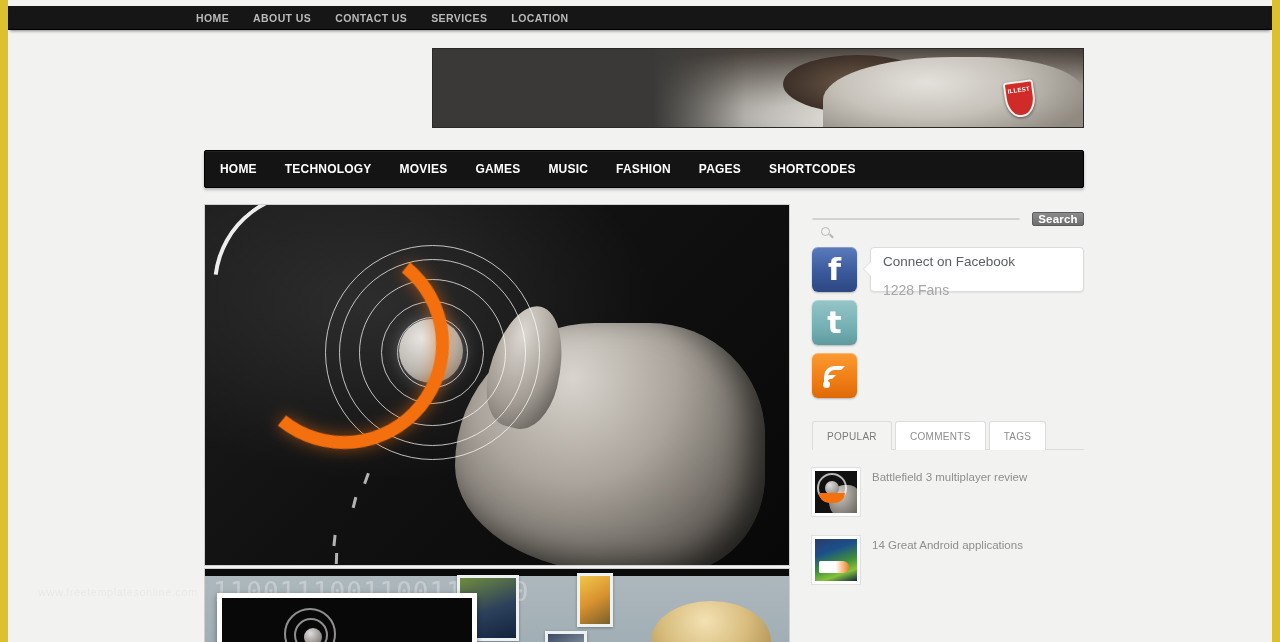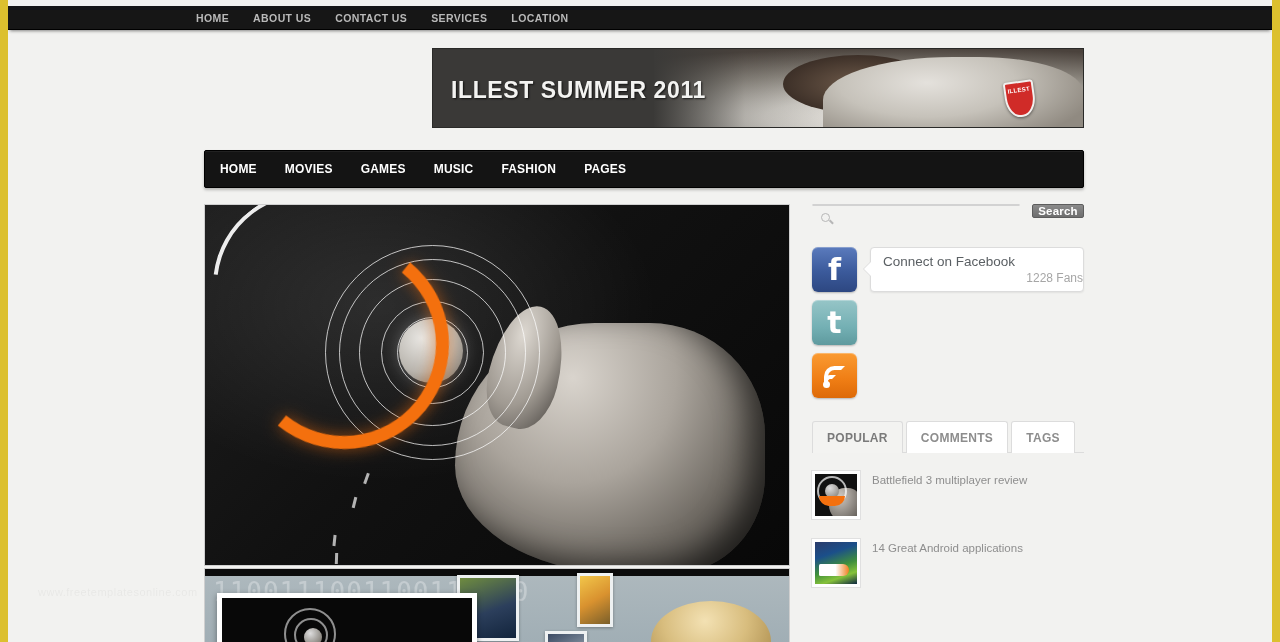--- a/index.html
+++ b/index.html
@@ -336,21 +336,21 @@
     pointer-events: none;
   }
 
   
   .col-side {
     position: absolute;
     left: 608px; top: 0;
     width: 272px;
   }
   .searchrow {
-    display: flex; align-items: flex-start;
+    display: flex; align-items: center;
     height: 30px;
     gap: 12px;
   }
   .searchbox {
     position: relative;
     flex: 1;
     background: #fff;
     border: 1px solid #d2d2d2;
     border-radius: 2px;
     box-shadow: inset 0 1px 2px rgba(0,0,0,.06);
@@ -442,21 +442,21 @@
     content: "";
     position: absolute;
     left: -7px; top: 14px;
     width: 0; height: 0;
     border-top: 7px solid transparent;
     border-bottom: 7px solid transparent;
     border-right: 7px solid #fff;
     filter: drop-shadow(-1px 0 0 #dcdcdc);
   }
   .social-title { font-size: 13.5px; color: #5a5f63; }
-  .social-sub { font-size: 12px; color: #a6a6a6; margin-top: 2px; text-align: right; }
+  .social-sub { font-size: 14px; color: #a6a6a6; margin-top: 13px; }
 
   .fb { background: linear-gradient(180deg, #5b7bbd 0%, #3b5a9b 55%, #2d4781 100%); }
   .tw { background: linear-gradient(180deg, #96c5c7 0%, #74b0b4 60%, #5e9a9e 100%); }
   .rss { background: linear-gradient(180deg, #fa9b32 0%, #ef7d14 60%, #dd6a08 100%); }
   .rss-glyph { position: relative; width: 26px; height: 26px; }
   .rss-glyph i {
     position: absolute;
     left: 2px; bottom: 2px;
     border: 4px solid #fff;
     border-color: #fff transparent transparent #fff;
@@ -472,34 +472,33 @@
     border-radius: 50%;
   }
 
   .tabs {
     margin-top: 22px;
     display: flex;
     border-bottom: 1px solid #dcdcdc;
   }
   .tab {
     padding: 9px 14px 8px;
-    font-size: 12px;
+    font-size: 10px;
     color: #8d8d8d;
     text-transform: uppercase;
     letter-spacing: .3px;
     font-family: "Liberation Sans Narrow", "Liberation Sans", sans-serif;
     border: 1px solid #dcdcdc;
     border-bottom: none;
     border-radius: 3px 3px 0 0;
     background: #fff;
     margin-right: 3px;
     cursor: pointer;
     position: relative;
     top: 1px;
-    font-weight: bold;
   }
   .tab.active { background: #f3f3f1; color: #7a7a7a; }
 
   .post-list { margin-top: 12px; }
   .post-item {
     display: flex;
     align-items: flex-start;
     gap: 12px;
     padding: 6px 0 14px;
     cursor: pointer;
@@ -572,31 +571,32 @@
 
   <div class="header">
 
     <div class="banner">
       <div class="banner-dark-strip"></div>
       <div class="banner-arm"></div>
       <div class="banner-sleeve"></div>
       <div class="banner-shield">
         <span>ILLEST</span>
       </div>
-      <div class="banner-title">ILLEST SUMMER 2011</div>
     </div>
   </div>
 
   <div class="mainnav">
     <a class="mainnav-item">HOME</a>
+    <a class="mainnav-item">TECHNOLOGY</a>
     <a class="mainnav-item">MOVIES</a>
     <a class="mainnav-item">GAMES</a>
     <a class="mainnav-item">MUSIC</a>
     <a class="mainnav-item">FASHION</a>
     <a class="mainnav-item">PAGES</a>
+    <a class="mainnav-item">SHORTCODES</a>
   </div>
 
   <div class="content">
 
     <div class="col-main">
 
       <div class="slider">
         <div class="slider-photo"></div>
         <div class="hand"></div>
         <div class="thumb"></div>

